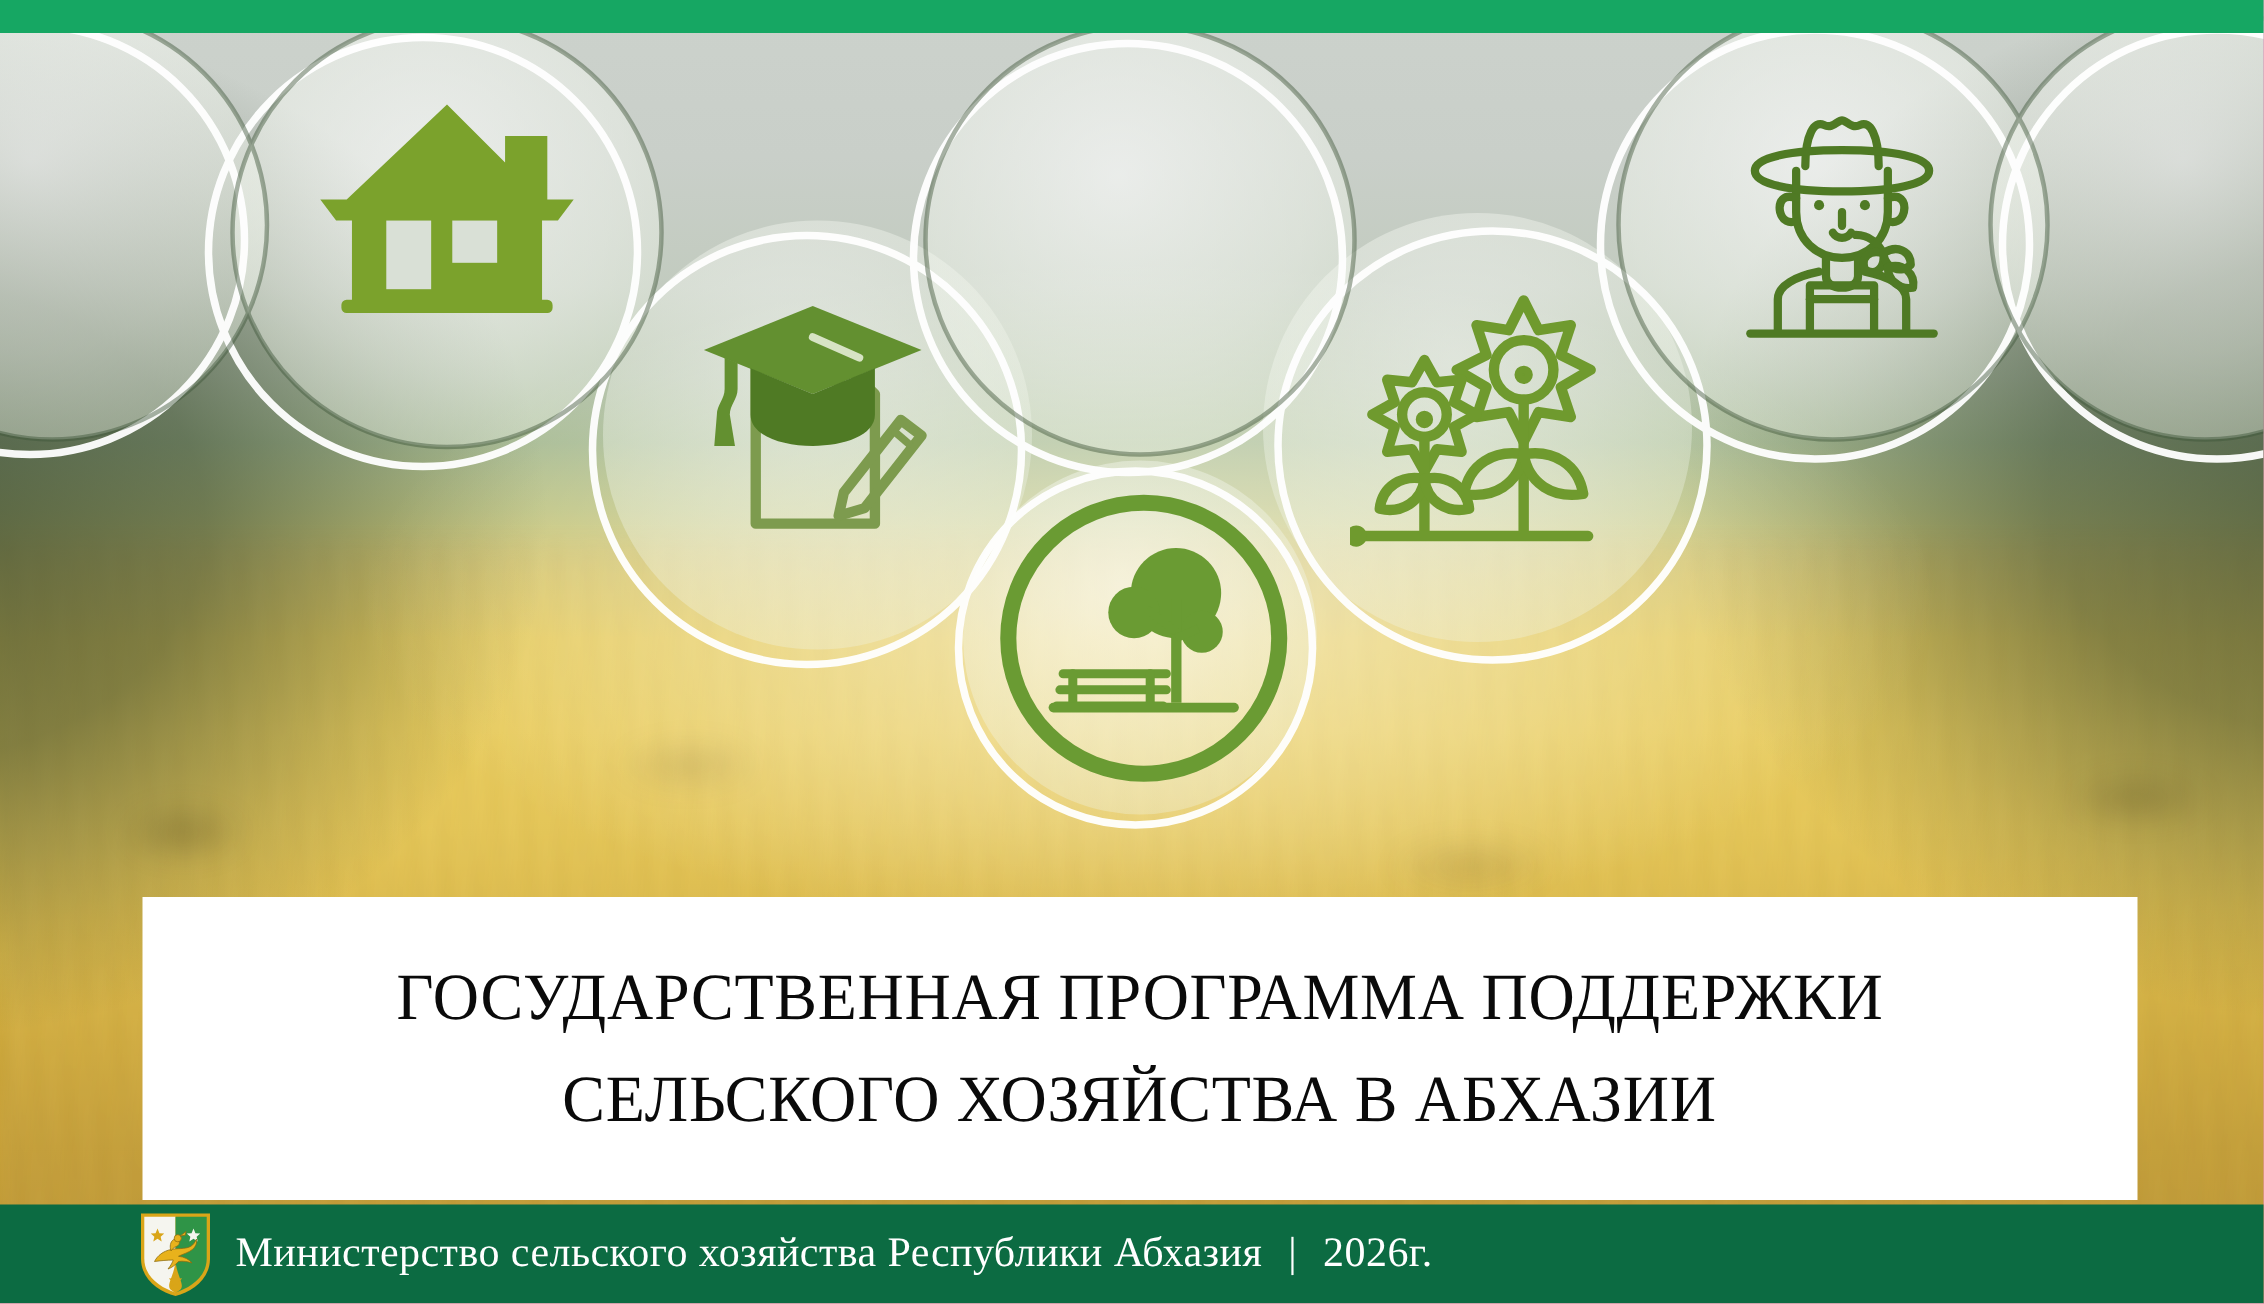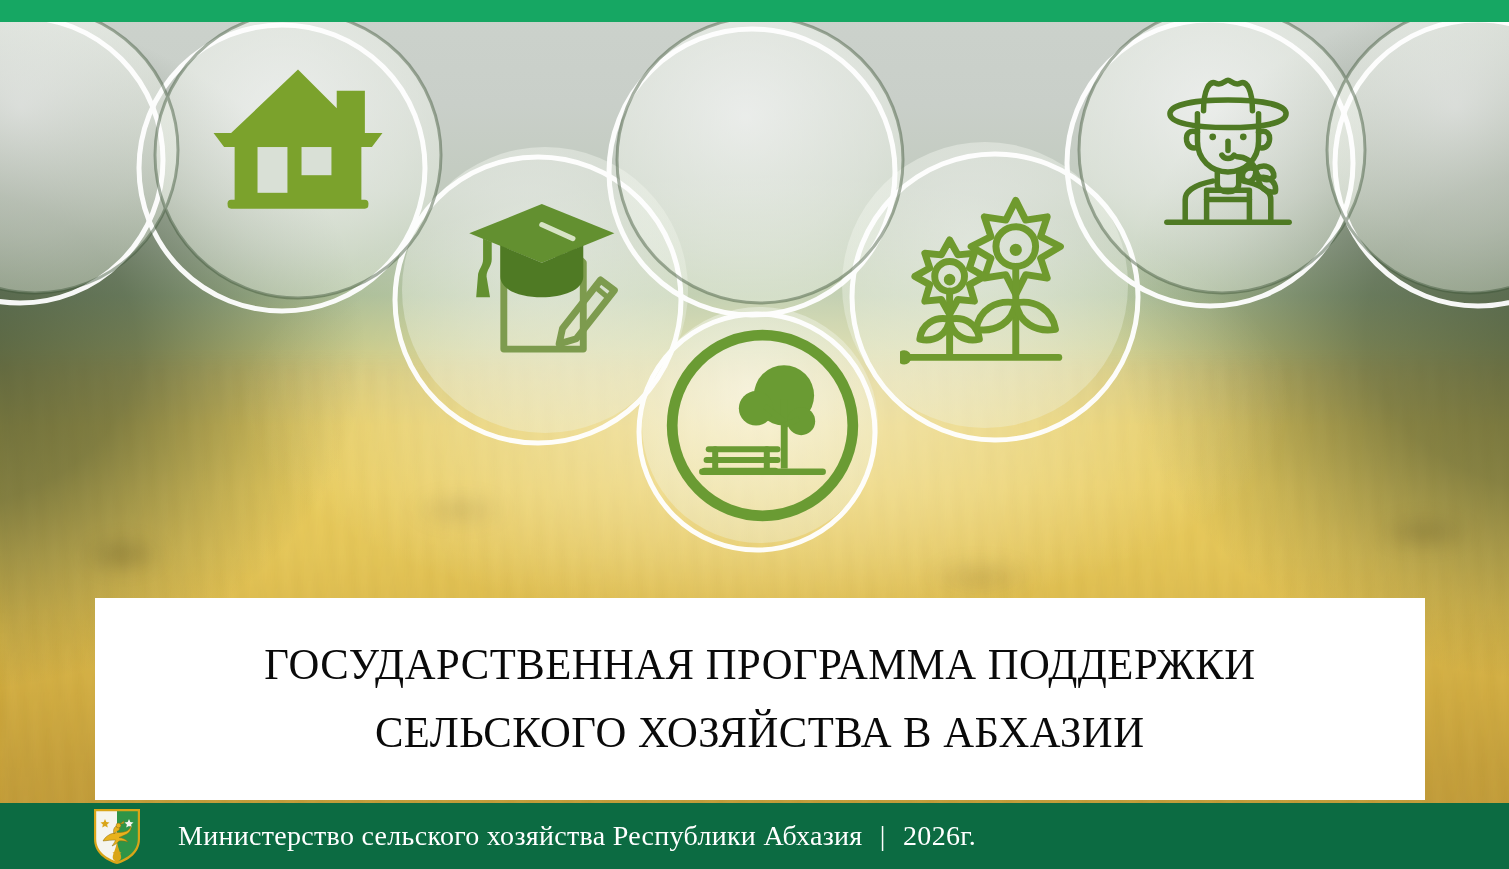--- a/index.html
+++ b/index.html
@@ -148,21 +148,21 @@
     align-items: center;
   }
   .emblem {
     margin-left: 92px;
     width: 50px;
     height: 58px;
     flex: 0 0 auto;
     display: block;
   }
   .footer-text {
-    margin-left: 36px;
+    margin-left: 15px;
     color: #ffffff;
     font-family: "Liberation Serif", "DejaVu Serif", serif;
     font-size: 28px;
     letter-spacing: 0.3px;
     white-space: nowrap;
   }
   .footer-text .sep { padding: 0 10px; }
 </style>
 </head>
 <body>

